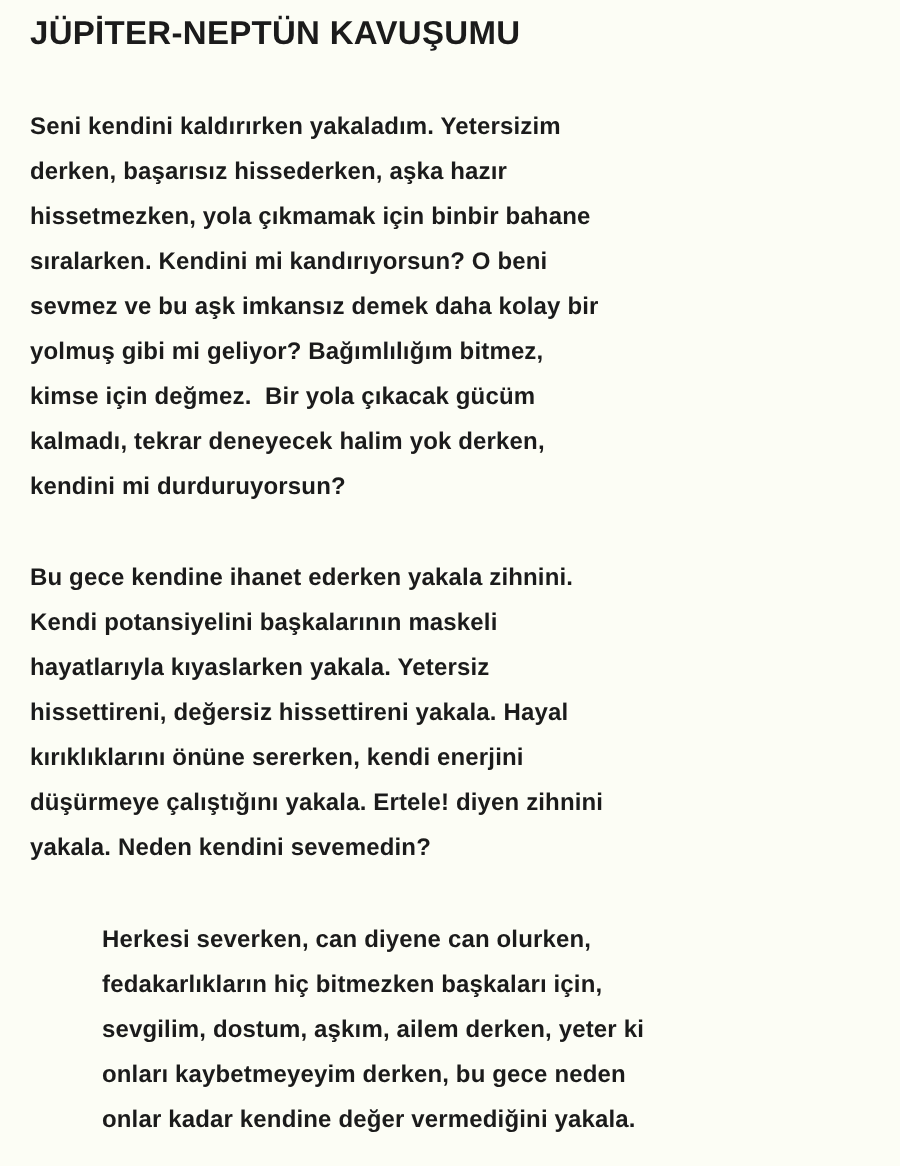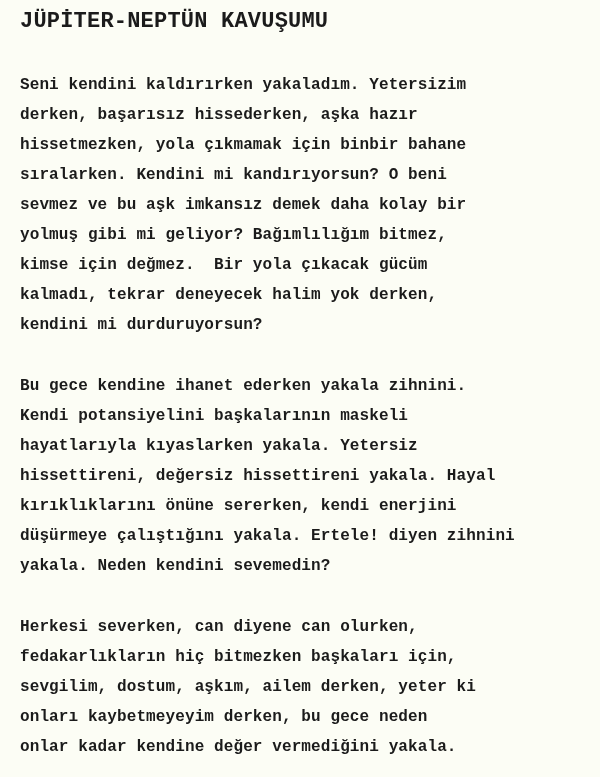--- a/index.html
+++ b/index.html
@@ -10,40 +10,41 @@
     width: 600px;
     height: 777px;
     background: #fcfdf5;
     overflow: hidden;
   }
   .document {
     box-sizing: border-box;
     width: 600px;
     height: 777px;
     padding: 8px 22px 26px 20px;
-    font-family: Liberation Mono, monospace;
+    font-family: Liberation Sans, sans-serif;
     font-weight: 700;
     color: #1b1b1b;
   }
   .doc-title {
     margin: 0 0 34px 0;
     font-size: 22px;
     line-height: 28px;
     letter-spacing: 0.2px;
     white-space: pre-wrap;
   }
   .doc-paragraph {
     margin: 0 0 31px 0;
     font-size: 16px;
     line-height: 30px;
     letter-spacing: 0.1px;
     white-space: pre-wrap;
   }
   .doc-paragraph:last-child {
     margin-bottom: 0;
+    margin-left: 48px;
   }
 </style>
 </head>
 <body>
 
 <div class="document">
   <h1 class="doc-title">JÜPİTER-NEPTÜN KAVUŞUMU</h1>
 
   <p class="doc-paragraph">Seni kendini kaldırırken yakaladım. Yetersizim
 derken, başarısız hissederken, aşka hazır

